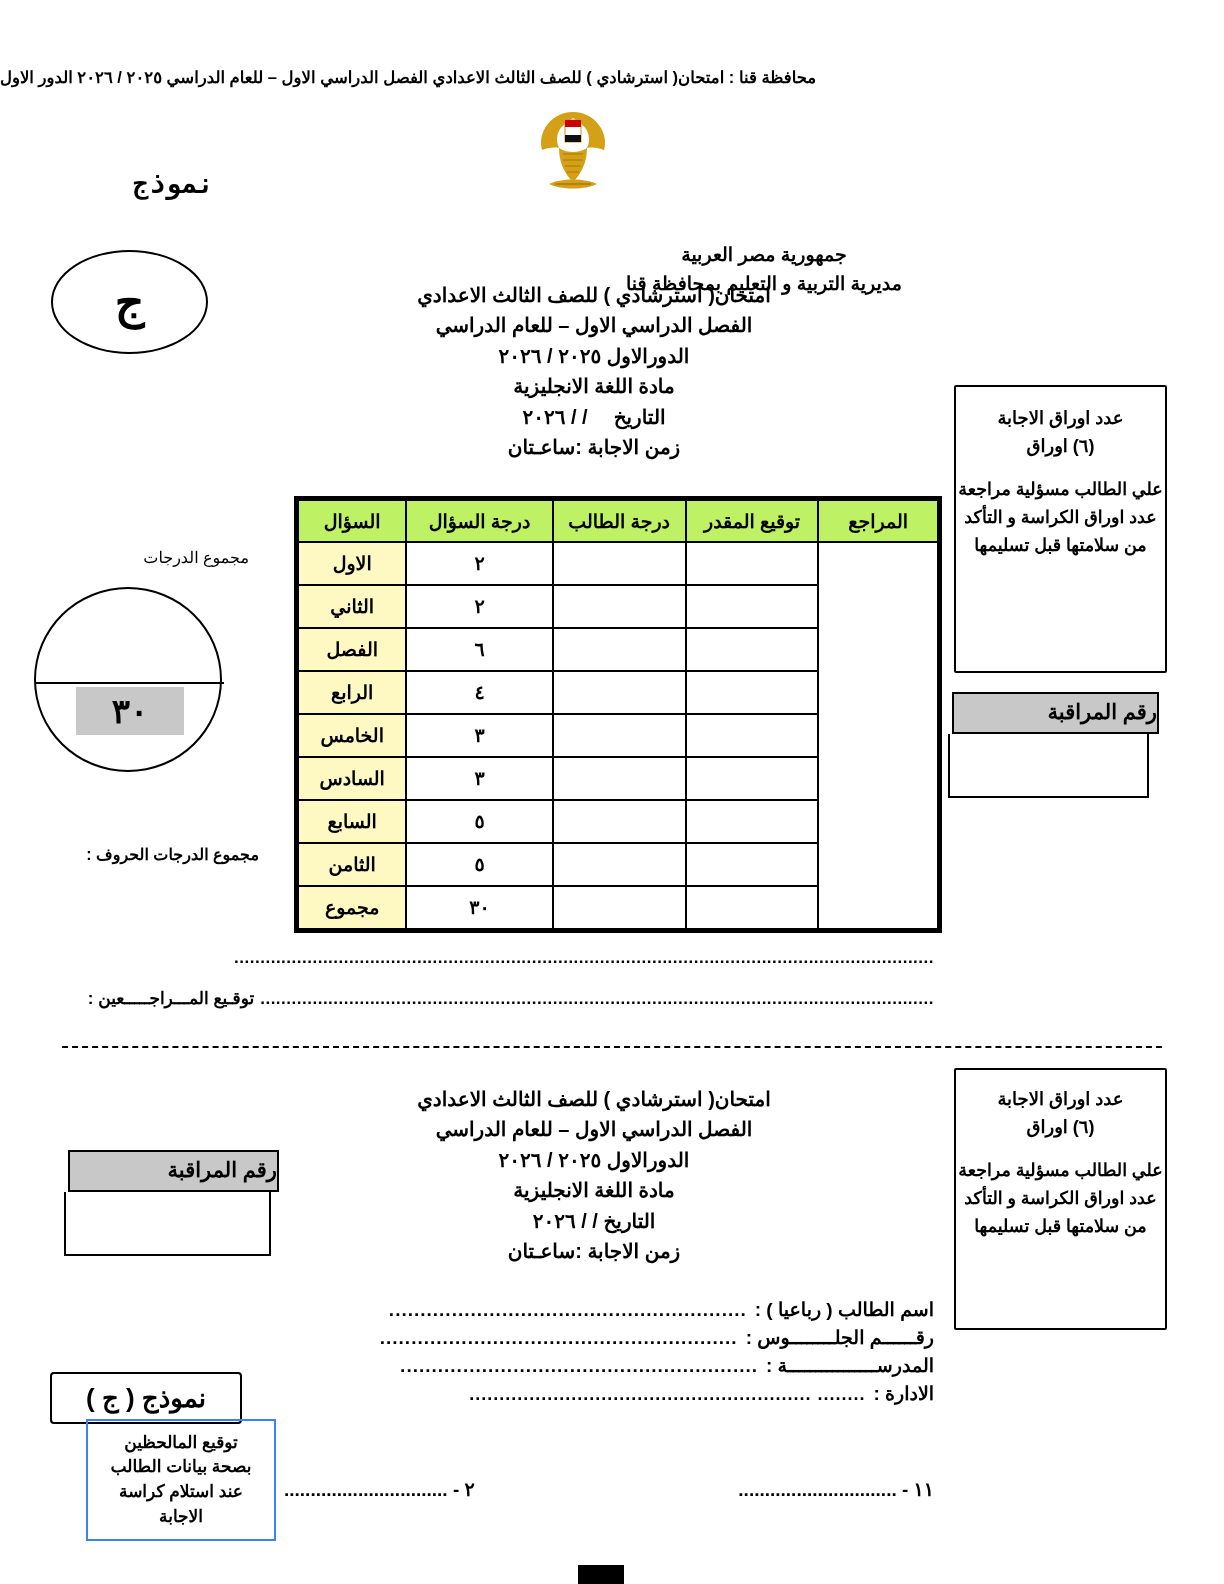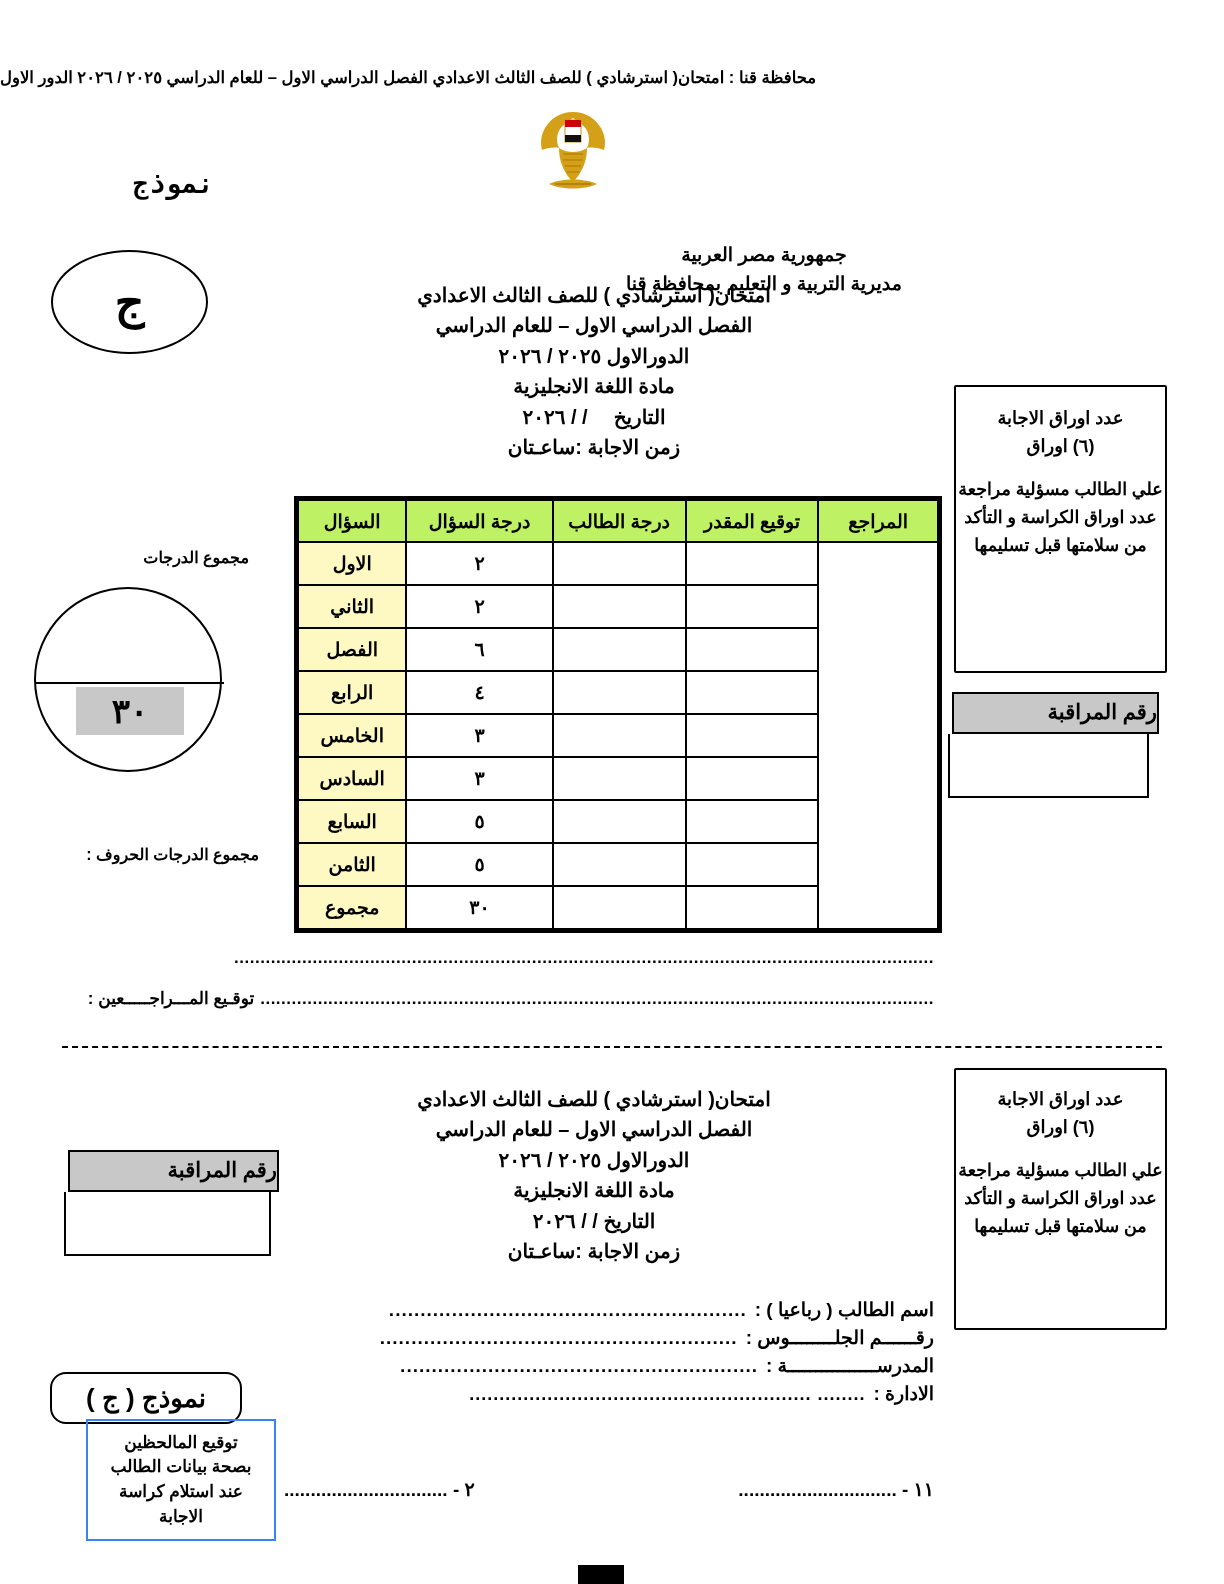--- a/index.html
+++ b/index.html
@@ -207,21 +207,21 @@
     width: 120px;
     background: #fff;
   }
 
   
   .sum-label {
     position: absolute;
     top: 548px;
     right: 975px;
     font-size: 16px;
-    font-weight: bold;
+    font-weight: normal;
     font-family: "Liberation Sans", sans-serif;
   }
   .sum-circle {
     position: absolute;
     top: 587px;
     right: 1002px;
     width: 188px;
     height: 185px;
     border: 2px solid #000;
     border-radius: 50%;
@@ -336,21 +336,21 @@
   .notes-row span { white-space: nowrap; }
 
   
   .model-box {
     position: absolute;
     top: 1372px;
     right: 982px;
     width: 192px;
     height: 52px;
     border: 2px solid #000;
-    border-radius: 16px;
+    border-radius: 4px;
     display: flex;
     align-items: center;
     justify-content: center;
     font-size: 26px;
     font-weight: bold;
     font-family: "Liberation Sans", sans-serif;
     box-sizing: border-box;
   }
 
   

